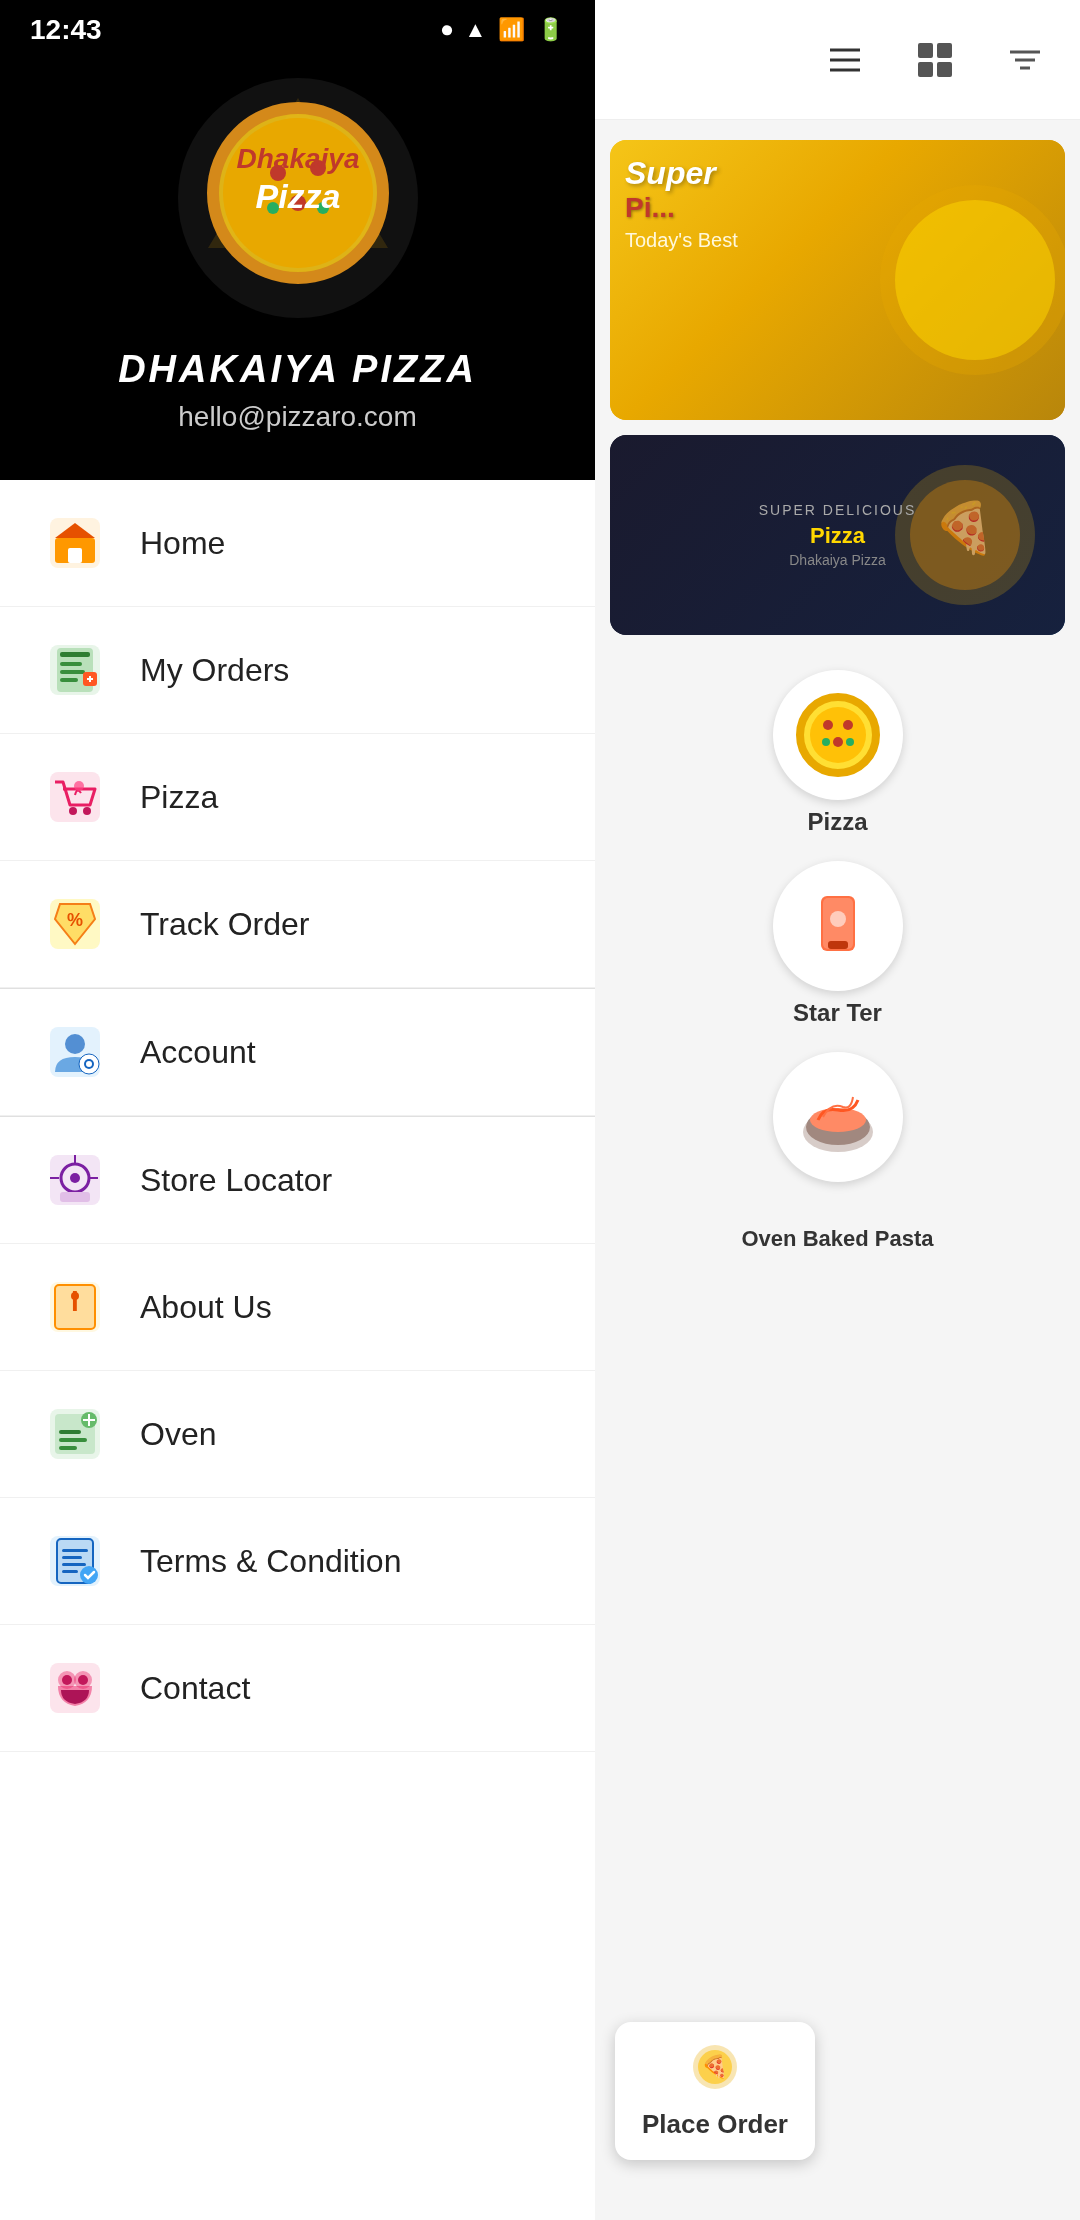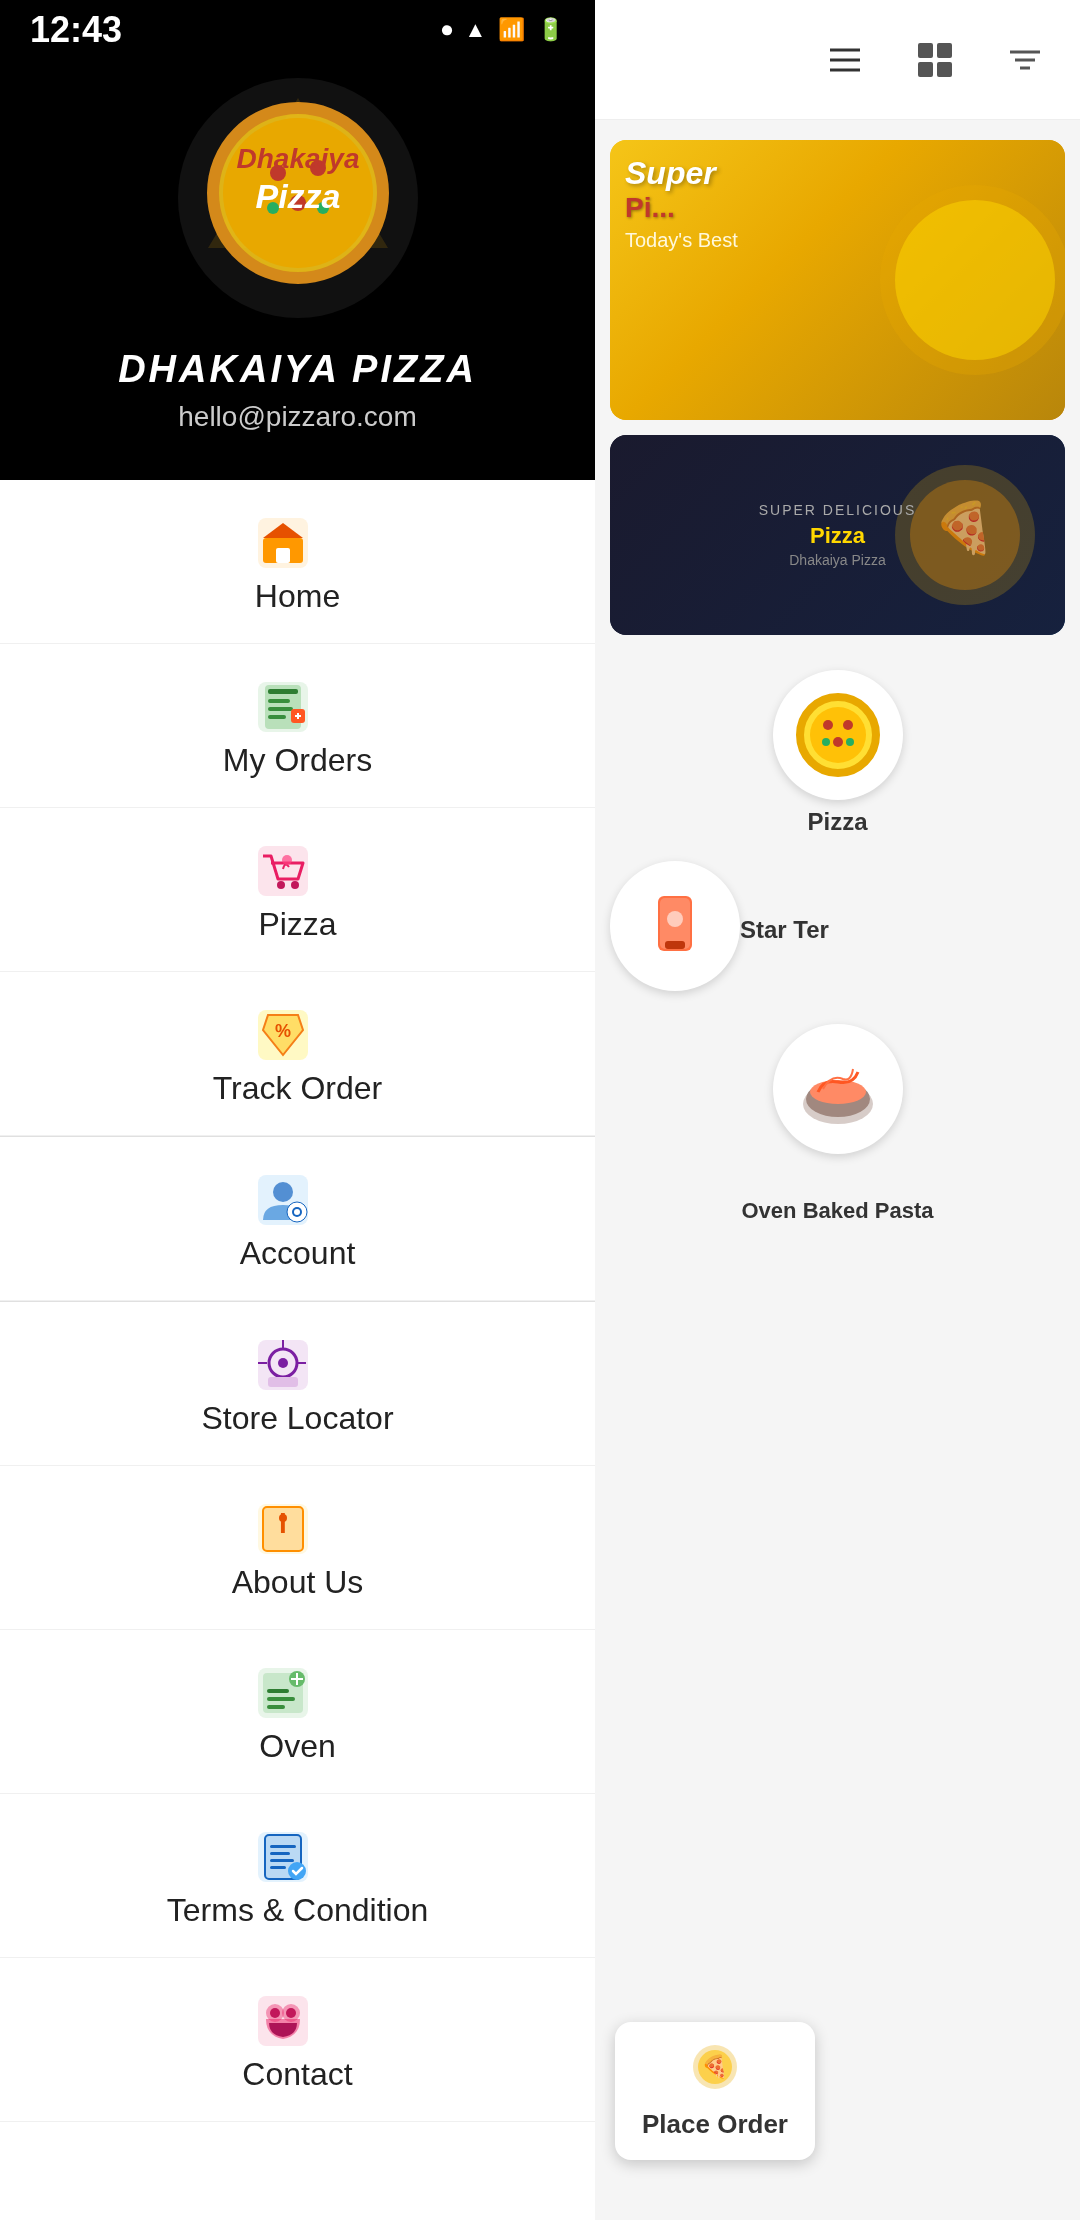--- a/index.html
+++ b/index.html
@@ -28,21 +28,21 @@
       padding: 0 30px;
       z-index: 20;
     }
     .status-bar-right {
       display: flex;
       align-items: center;
       gap: 12px;
     }
     .status-time {
       color: #fff;
-      font-size: 36px;
+      font-size: 28px;
       font-weight: bold;
     }
     .status-icon {
       color: #fff;
       font-size: 22px;
     }
 
     
     .drawer {
       position: absolute;
@@ -102,21 +102,20 @@
       background: #fff;
       overflow-y: auto;
     }
 
     .menu-item {
       display: flex;
       align-items: center;
       padding: 28px 40px;
       border-bottom: 1px solid #f0f0f0;
       cursor: pointer;
-      flex-direction: column;
     }
 
     .menu-icon {
       width: 70px;
       height: 70px;
       margin-right: 30px;
       display: flex;
       align-items: center;
       justify-content: center;
       font-size: 44px;
@@ -481,21 +480,21 @@
           <circle cx="55" cy="35" r="5" fill="#c0392b"></circle>
           <circle cx="45" cy="52" r="5" fill="#c0392b"></circle>
           <circle cx="33" cy="52" r="4" fill="#27ae60"></circle>
           <circle cx="57" cy="52" r="4" fill="#27ae60"></circle>
           <circle cx="45" cy="45" r="38" fill="none" stroke="#e8a800" stroke-width="8"></circle>
         </svg>
       </div>
       <span style="font-size:24px;font-weight:600;color:#333;">Pizza</span>
     </div>
 
-    <div style="display:flex; flex-direction:row; align-items:center; margin-bottom:25px;text-align:right;">
+    <div style="display:flex; flex-direction:column; align-items:center; margin-bottom:25px;text-align:right;">
       <div style="width:130px;height:130px;border-radius:65px;background:#fff;display:flex;align-items:center;justify-content:center;box-shadow:0 3px 10px rgba(0,0,0,0.15);margin-bottom:8px;">
         <svg width="90" height="90" viewBox="0 0 90 90">
           <rect x="28" y="15" width="34" height="55" rx="6" fill="#ff7043"></rect>
           <rect x="30" y="17" width="30" height="51" rx="5" fill="#ff8a65"></rect>
           <rect x="35" y="60" width="20" height="8" rx="3" fill="#bf360c"></rect>
           <circle cx="45" cy="38" r="8" fill="#ffccbc"></circle>
         </svg>
       </div>
       <span style="font-size:24px;font-weight:600;color:#333;">Star Ter</span>
     </div>

